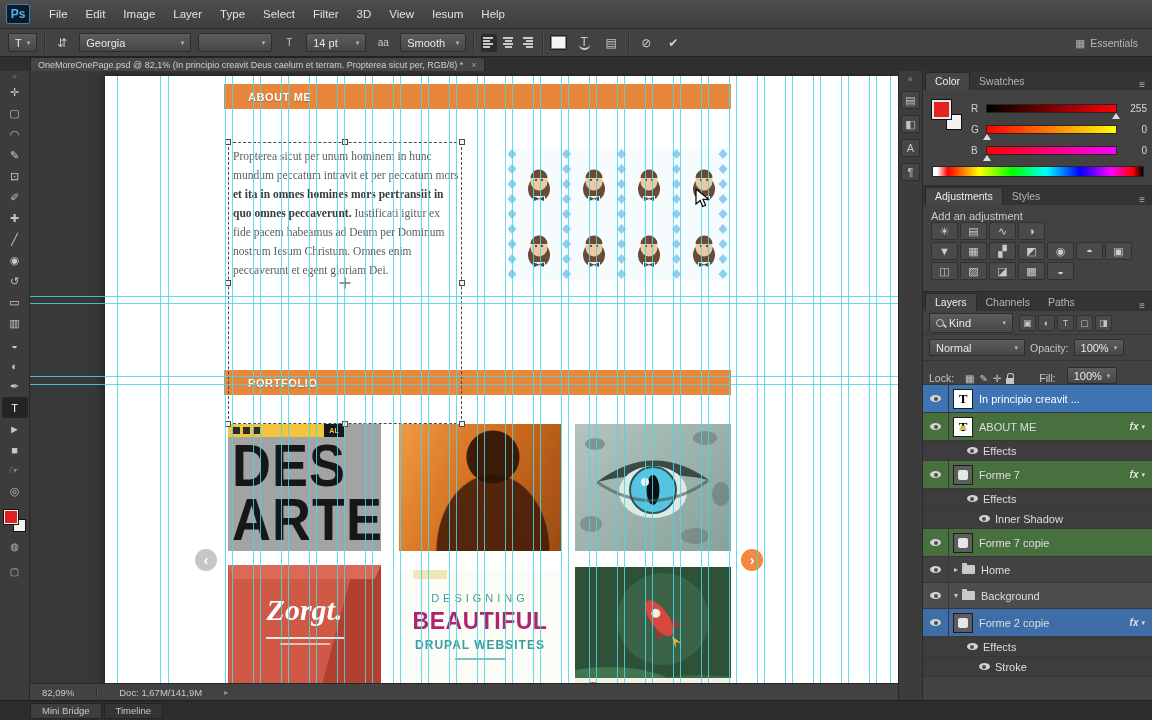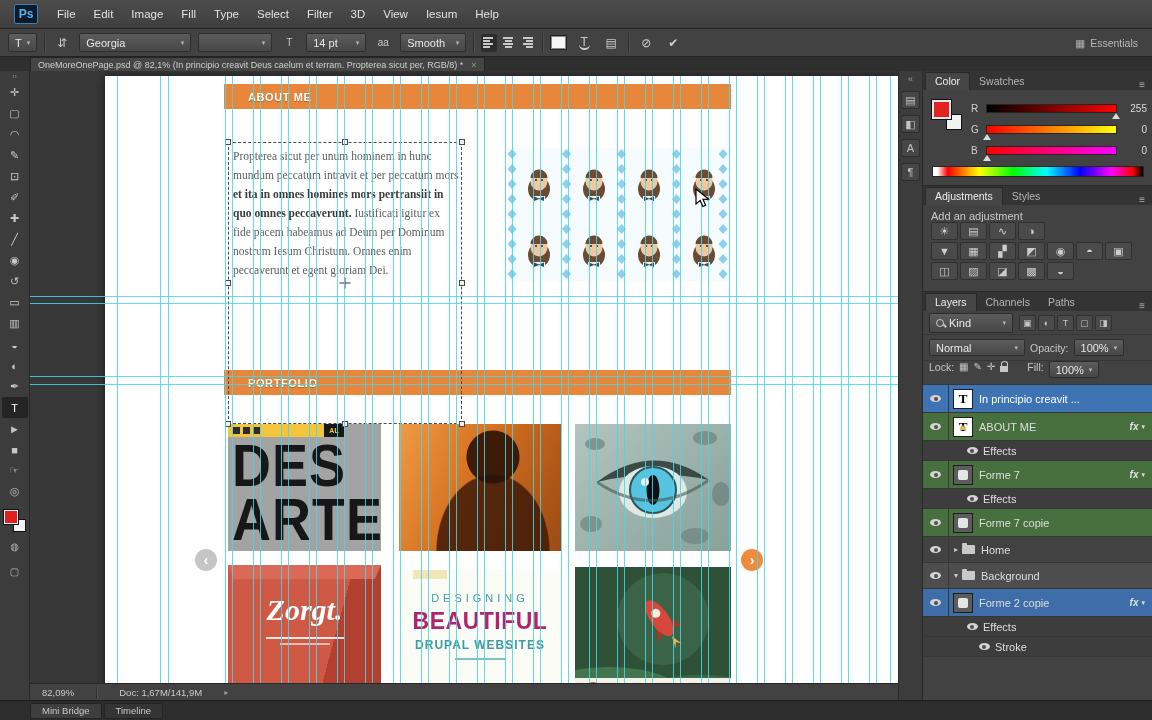--- a/index.html
+++ b/index.html
@@ -1,20 +1,20 @@
 <!DOCTYPE html>
 <html><head>
 <meta charset="utf-8">
 <style>
 *{box-sizing:border-box;margin:0;padding:0}
 html,body{width:1152px;height:720px;overflow:hidden}
 body{position:relative;background:#1d1d1d;font-family:"Liberation Sans",sans-serif;font-size:11px;color:#d6d6d6}
 
 
-#menubar{position:absolute;left:0;top:0;width:1152px;height:29px;background:linear-gradient(#4d4d4d,#3e3e3e);border-bottom:1px solid #262626;display:flex;align-items:center;padding-left:14px}
+#menubar{position:absolute;left:0;top:0;width:1152px;height:29px;background:linear-gradient(#4d4d4d,#3e3e3e);border-bottom:1px solid #262626;display:flex;align-items:center;padding-left:6px}
 .ps-logo{width:24px;height:20px;background:#0d1b28;color:#55b2f2;font-weight:bold;font-size:12px;display:flex;align-items:center;justify-content:center;border:1px solid #3e7fb4;border-radius:2px;margin-right:10px}
 #menu-items{display:flex;align-items:center;height:100%}
 .menu-item{padding:0 9px;line-height:29px;font-size:11.5px;color:#e2e2e2}
 
 #optionsbar{position:absolute;left:0;top:29px;width:1152px;height:28px;background:#424242;border-bottom:1px solid #222;display:flex;align-items:center;gap:7px;padding:0 8px}
 .combo{height:19px;display:inline-flex;align-items:center;gap:5px;background:linear-gradient(#5c5c5c,#474747);border:1px solid #2d2d2d;border-radius:2px;padding:0 6px;font-size:11px;color:#e8e8e8;white-space:nowrap}
 .combo .arrow{font-size:7px;color:#b5b5b5}
 .obar-icon{min-width:20px;height:20px;display:flex;align-items:center;justify-content:center;color:#c9c9c9;font-size:12px}
 .obar-icon.small{font-size:10px}
 .sep{width:1px;height:20px;background:#2e2e2e;box-shadow:1px 0 0 #505050;flex:none}
@@ -122,21 +122,21 @@
 #adj-title{font-size:11px;color:#c9c9c9;margin-bottom:0}
 .adj-row{display:flex;gap:2px;margin-bottom:2px}
 .adj-icon{width:27px;height:18px;display:flex;align-items:center;justify-content:center;color:#cccccc;font-size:11px;background:#4a4a4a;border:1px solid #303030;border-radius:2px}
 
 #kind-row{height:24px;display:flex;align-items:center;gap:4px;padding:0 6px;border-bottom:1px solid #363636}
 .mag{position:relative;width:8px;height:8px;border:1.5px solid #c9c9c9;border-radius:50%;flex:none}
 .mag::after{content:"";position:absolute;width:4px;height:1.5px;background:#c9c9c9;right:-3.5px;bottom:-1px;transform:rotate(45deg)}
 #filter-icons{display:flex;gap:2px;margin-left:2px}
 .ficon{width:17px;height:16px;display:flex;align-items:center;justify-content:center;font-size:9px;color:#c6c6c6;background:#4a4a4a;border:1px solid #303030;border-radius:2px}
 #blend-row{height:26px;display:flex;align-items:center;gap:5px;padding:0 6px;border-bottom:1px solid #363636}
-#lock-row{height:24px;display:flex;align-items:flex-start;gap:5px;padding:0 6px;border-bottom:1px solid #363636}
+#lock-row{height:24px;display:flex;align-items:flex-end;gap:11px;padding:0 6px;border-bottom:1px solid #363636}
 .plabel{font-size:10.5px;color:#c6c6c6}
 #lock-icons{display:flex;gap:5px;align-items:center}
 .lkicon{font-size:10px;color:#c6c6c6}
 .padlock{position:relative;width:8px;height:6px;background:#c6c6c6;display:inline-block;margin-top:4px}
 .padlock::before{content:"";position:absolute;top:-5px;left:1px;width:5px;height:5px;border:1.5px solid #c6c6c6;border-bottom:none;border-radius:3px 3px 0 0}
 #layer-list{overflow:hidden;height:317px}
 .lrow{display:flex;align-items:center;height:28px;background:#424242;border-bottom:1px solid #373737}
 .lrow.group{height:26px}
 .lrow.fxhead,.lrow.fxitem{height:20px;background:#3d3d3d}
 .lrow.selected{background:#3e74b4}
@@ -172,21 +172,21 @@
 </style>
 </head>
 <body>
 
 <div id="menubar">
   <div class="ps-logo">Ps</div>
   <div id="menu-items">
       <div class="menu-item">File</div>
       <div class="menu-item">Edit</div>
       <div class="menu-item">Image</div>
-      <div class="menu-item">Fill</div>
+      <div class="menu-item">Layer</div>
       <div class="menu-item">Type</div>
       <div class="menu-item">Select</div>
       <div class="menu-item">Filter</div>
       <div class="menu-item">3D</div>
       <div class="menu-item">View</div>
       <div class="menu-item">Iesum</div>
       <div class="menu-item">Help</div>
     </div>
 </div>
 
@@ -699,20 +699,26 @@
             <span class="fxtxt">fx</span>
             <span class="fxarr">▾</span>
           </span>
         </div>
         <div class="lrow fxhead">
           <div class="eyecell">
             <span class="eye"></span>
           </div>
           <span class="lname">Effects</span>
         </div>
+        <div class="lrow fxitem">
+          <div class="eyecell">
+            <span class="eye"></span>
+          </div>
+          <span class="lname">Inner Shadow</span>
+        </div>
         <div class="lrow layer lbl-green">
           <div class="eyecell">
             <span class="eye"></span>
           </div>
           <div class="thumb shape"></div>
           <span class="lname">Forme 7 copie</span>
         </div>
         <div class="lrow group">
           <div class="eyecell">
             <span class="eye"></span>

